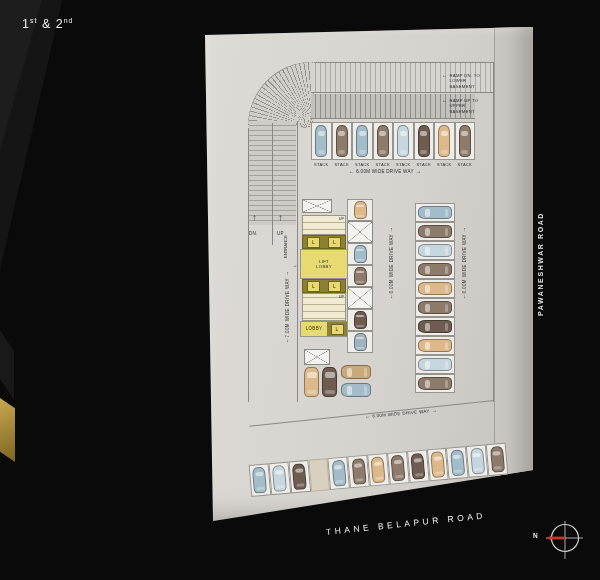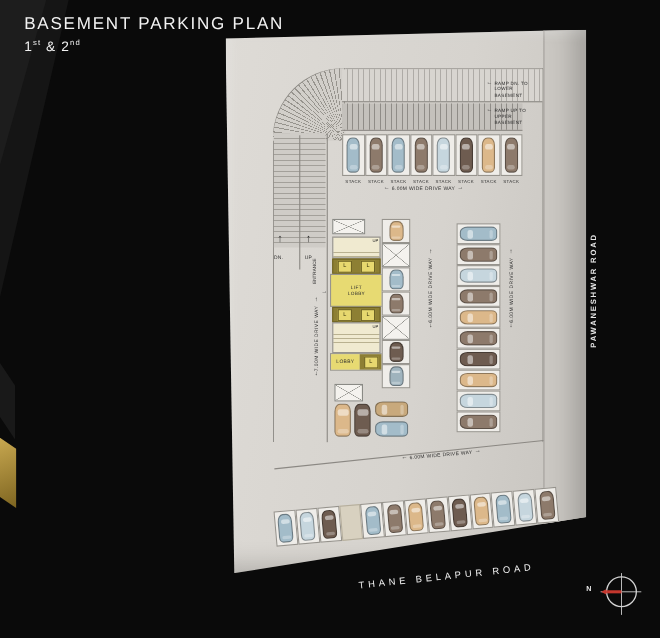--- a/index.html
+++ b/index.html
@@ -98,21 +98,20 @@
 </style>
 </head>
 <body>
 
 <div class="tri1"></div>
 <div class="tri2"></div>
 <div class="tri3"></div>
 <div class="gold"></div>
 
 <div class="title-block">
-  <div class="title">BASEMENT PARKING PLAN</div>
   <div class="subtitle"><span>1</span><sup>st</sup><span> &amp; </span><span>2</span><sup>nd</sup></div>
 </div>
 
 <div class="sheet">
 
   <div class="abs right-strip"></div>
   <div class="abs plot-outline"></div>
   <div class="abs fan"></div>
   <div class="abs band-light"></div>
   <div class="abs band-dark"></div>

